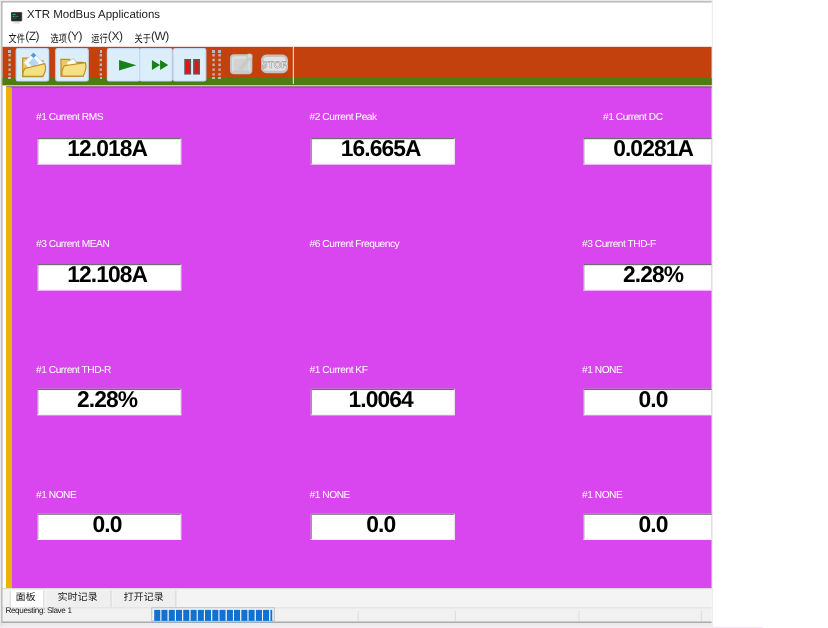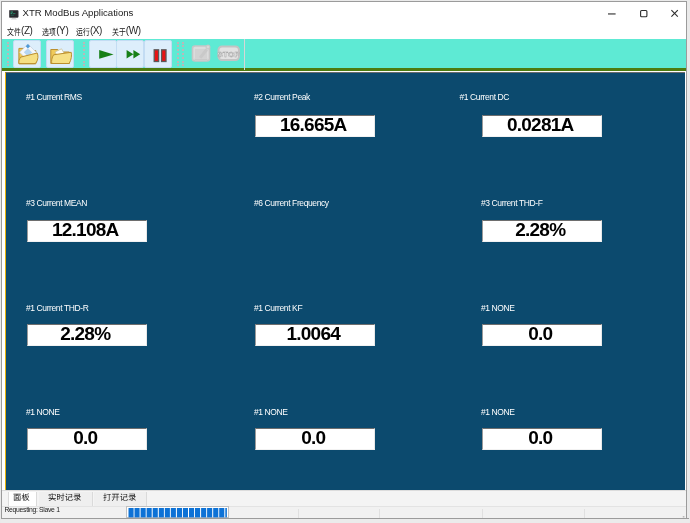--- a/index.html
+++ b/index.html
@@ -1,35 +1,35 @@
 <!DOCTYPE html>
 <html><head><meta charset="utf-8"><style>
 * { margin:0; padding:0; box-sizing:border-box; }
 html,body { width:690px; height:523px; background:#fff; font-family:"Liberation Sans",sans-serif; }
-#win { position:relative; width:690px; height:523px; background:#fff;
+#win { position:relative; width:594px; height:523px; background:#fff;
   border:1px solid; border-color:#eaeaea #eaeaea #ebebeb #eaeaea; overflow:hidden; }
 .lbl { position:absolute; font-size:8.5px; color:#fff; letter-spacing:-0.4px; white-space:nowrap; }
 .box { position:absolute; width:120px; height:22px; background:#fff;
   border-top:1px solid #6e6e6e; border-left:1px solid #9a9a9a;
   border-right:1px solid #e8e8e8; border-bottom:1px solid #f2f2f2;
   font-size:19px; font-weight:bold; color:#000; text-align:center; line-height:18.5px; letter-spacing:-0.75px; text-indent:-3.5px; }
 #title { position:absolute; left:1px; top:1px; width:688px; height:21px; background:#fff; }
 #title .t { position:absolute; left:20.5px; top:4.5px; font-size:9.6px; color:#1c1c1c; }
 #menu { position:absolute; left:1px; top:22px; width:688px; height:16px; background:#fff; }
 .mi { position:absolute; top:3px; height:12px; white-space:nowrap; }
 .mlat { display:inline-block; font-size:10px; color:#2a2a2a; vertical-align:top; margin-top:-0.9px; letter-spacing:-0.4px; }
-#tools { position:absolute; left:1px; top:38px; width:688px; height:32px; background:#5eead4;
-  border-bottom:3px solid #4d7c0f; }
+#tools { position:absolute; left:1px; top:38px; width:688px; height:32px; background:#c2410c;
+  border-bottom:6px solid #4d7c0f; }
 #tools .band { position:absolute; left:0; top:0; width:243px; height:31px; border-right:1px solid #d6d6d6; }
 .tbtn { position:absolute; top:1px; width:28px; height:28px; }
 .blue { background:#ddeefb; border:1px solid #c3dcf3; border-radius:2px; }
 .grip { position:absolute; top:3px; height:24px; width:0;
   border-left:2px dotted #b9b9b9; }
-#gray { position:absolute; left:3.5px; top:71px; width:680.5px; height:418px; background:#0c4a6e;
-  border-top:1px solid #6b6b6b; border-left:1px solid #eab308; }
+#gray { position:absolute; left:3.5px; top:71px; width:680.5px; height:418px; background:#d946ef;
+  border-top:1px solid #6b6b6b; border-left:5px solid #eab308; }
 #tabs { position:absolute; left:1px; top:489px; width:688px; height:16px; background:#f4f4f4;
   border-top:1px solid #dcdcdc; }
 .tab { position:absolute; top:1px; height:15px; background:#efefef; border-right:1px solid #dadada;
   display:flex; align-items:flex-start; justify-content:center; padding-top:0.4px; }
 .tab svg { margin-left:-1.5px; }
 .tab-act { background:#fff; border-left:1px solid #dadada; }
 #status { position:absolute; left:1px; top:505px; width:688px; height:14px; background:#f1f1f1;
   border-top:1px solid #e3e3e3; font-size:8px; color:#1a1a1a; }
 #status .st { position:absolute; left:2.5px; top:-0.8px; font-size:6.8px; letter-spacing:-0.3px; }
 .ssep { position:absolute; top:2px; height:11px; width:1px; background:#e0e0e0; }
@@ -117,23 +117,24 @@
 <circle cx="20" cy="7" r="2" fill="#d8d8d8" stroke="#c6c6c6" stroke-width="1"></circle>
 <rect x="6.5" y="18.5" width="13" height="1.6" fill="#c9c9c9"></rect>
 </svg></div>
     <div class="tbtn" style="left:215px"><svg width="28" height="28" viewBox="0 0 28 28">
 <rect x="1.5" y="6.5" width="20.5" height="13.5" rx="3.5" fill="#e2e2e2" stroke="#c3c3c3" stroke-width="2"></rect>
 <text x="11.8" y="16.6" font-family="Liberation Sans, sans-serif" font-size="8" font-weight="bold" fill="#fdfdfd" text-anchor="middle" stroke="#9f9f9f" stroke-width="0.55" letter-spacing="0.2">STOP</text>
 </svg></div>
   </div>
   <div id="gray">
 <div class="lbl" style="left:20.5px;top:18.5px">#1 Current RMS</div>
+      <div class="box" style="left:21.5px;top:42px">12.018A</div>
 <div class="lbl" style="left:248.5px;top:18.5px">#2 Current Peak</div>
       <div class="box" style="left:249.5px;top:42px">16.665A</div>
-<div class="lbl" style="left:454px;top:18.5px">#1 Current DC</div>
+<div class="lbl" style="left:493px;top:18.5px">#1 Current DC</div>
       <div class="box" style="left:476.5px;top:42px">0.0281A</div>
 <div class="lbl" style="left:20.5px;top:124.5px">#3 Current MEAN</div>
       <div class="box" style="left:21.5px;top:147px">12.108A</div>
 <div class="lbl" style="left:248.5px;top:124.5px">#6 Current Frequency</div>
 <div class="lbl" style="left:475.5px;top:124.5px">#3 Current THD-F</div>
       <div class="box" style="left:476.5px;top:147px">2.28%</div>
 <div class="lbl" style="left:20.5px;top:229.5px">#1 Current THD-R</div>
       <div class="box" style="left:21.5px;top:251px">2.28%</div>
 <div class="lbl" style="left:248.5px;top:229.5px">#1 Current KF</div>
       <div class="box" style="left:249.5px;top:251px">1.0064</div>

